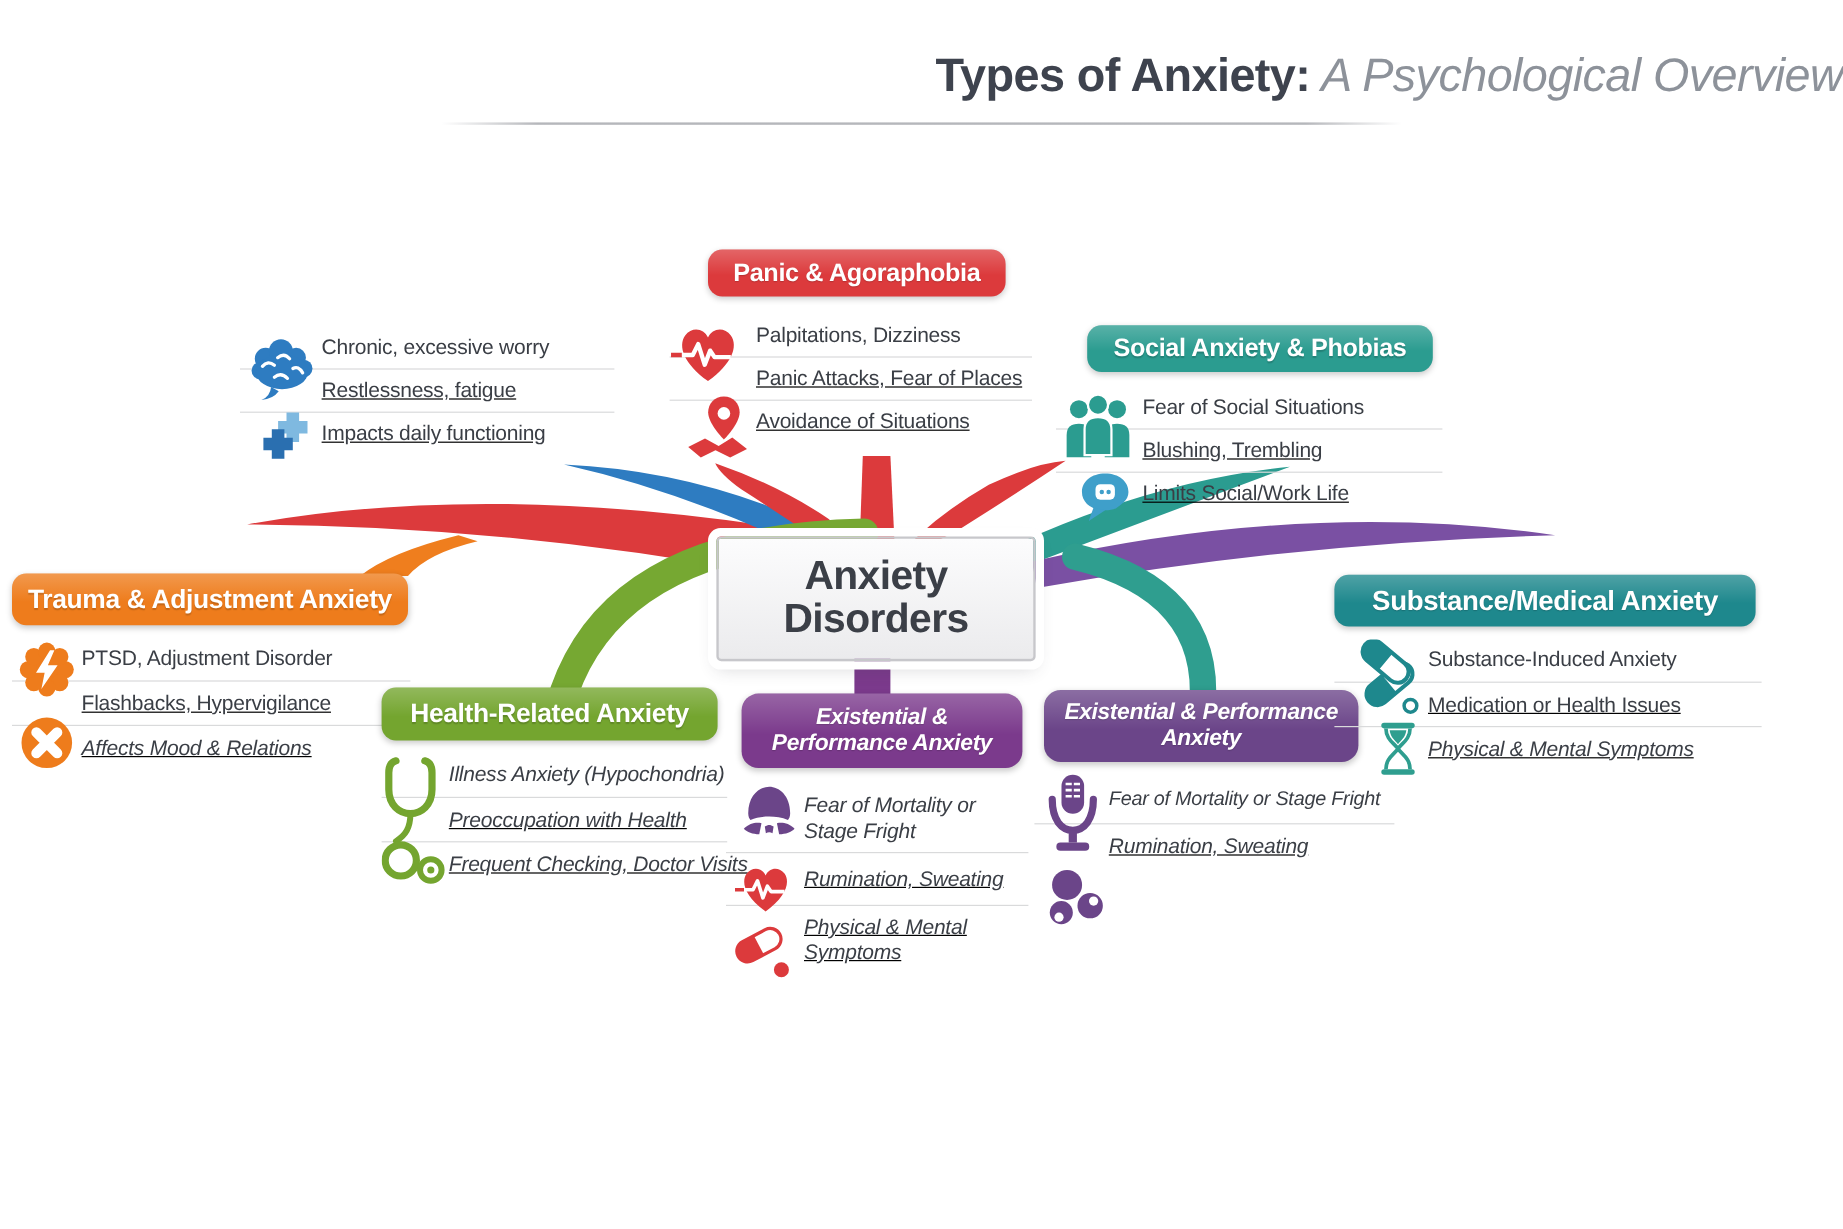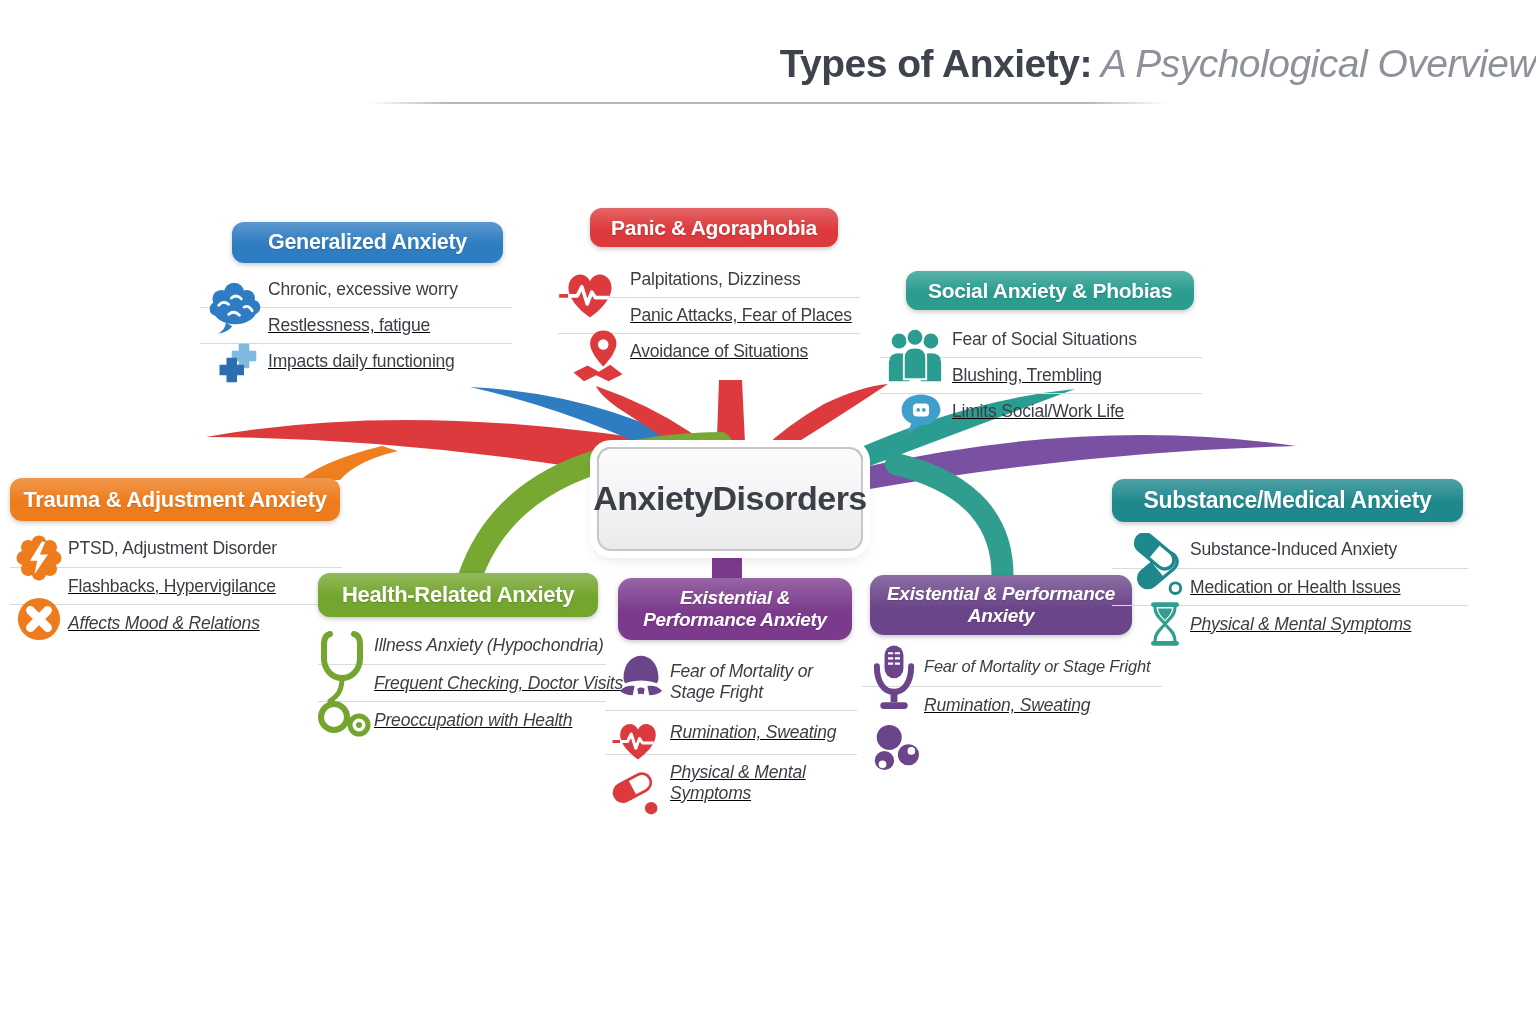--- a/index.html
+++ b/index.html
@@ -8,23 +8,23 @@
   .layer{position:absolute;left:0;top:0;width:1536px;height:1024px;}
   #branches{z-index:1;pointer-events:none;}
   
   .title-wrap{position:absolute;top:42px;left:0;width:100%;text-align:right;z-index:5;}
   .title-main{font-size:39px;font-weight:bold;color:#3e434e;letter-spacing:-0.5px;}
   .title-sub{font-size:39px;font-style:italic;color:#8d929a;font-weight:normal;letter-spacing:-0.5px;}
   .title-divider{position:absolute;top:102px;left:50%;transform:translateX(-50%);width:800px;height:2px;
     background:linear-gradient(90deg,rgba(150,152,158,0),rgba(150,152,158,.7) 10%,rgba(150,152,158,.7) 90%,rgba(150,152,158,0));z-index:5;}
   
   .center-node{position:absolute;left:597px;top:447px;width:262px;height:100px;z-index:4;
-    background:linear-gradient(#fcfcfd,#ebebed);border:2px solid #c7c7cb;border-radius:14px;
+    background:linear-gradient(#fcfcfd,#ebebed);border:2px solid #c7c7cb;border-radius:4px;
     box-shadow:0 0 0 7px #ffffff,0 6px 14px rgba(60,60,70,.20);
-    display:flex;align-items:center;justify-content:center;
+    display:flex;flex-direction:column;align-items:center;justify-content:center;
     font-size:34px;font-weight:bold;color:#3b3f47;line-height:1.05;letter-spacing:-0.5px;}
   
   .section{position:absolute;z-index:3;}
   .pill{position:absolute;top:0;display:flex;align-items:center;justify-content:center;
     color:#fff;font-weight:bold;text-align:center;white-space:nowrap;border-radius:12px;
     background:var(--c);box-shadow:0 2px 5px rgba(0,0,0,.22);
     text-shadow:0 1px 1px rgba(0,0,0,.18);letter-spacing:-0.3px;}
   .pill::after{content:"";position:absolute;inset:0;border-radius:12px;
     background:linear-gradient(rgba(255,255,255,.22),rgba(255,255,255,0) 55%);}
   .pill.two-line{white-space:normal;line-height:1.18;border-radius:14px;padding:4px 8px;box-sizing:border-box;font-style:italic;}
@@ -67,21 +67,20 @@
   <span class="title-main">Types of Anxiety:</span><span class="title-sub"> A Psychological Overview</span>
 </div>
 <div class="title-divider"></div>
 
 <div class="center-node">
   <span>Anxiety</span>
   <span>Disorders</span>
 </div>
 
 <div class="section" style="left: 200px; top: 222px; width: 312px; height: 165px; --c: #2e7cc1;">
-  <div class="pill" style="left:32px;width:271px;height:41px;font-size:21.5px;">Generalized Anxiety</div>
   <div class="rows" style="margin-top:49px;--pl:68px;">
     <div class="row" style="height:36px;">
         <span class="txt">Chronic, excessive worry</span>
       </div>
     <div class="row" style="height:36px;">
         <span class="txt">Restlessness, fatigue</span>
       </div>
     <div class="row" style="height:36px;">
         <span class="txt">Impacts daily functioning</span>
       </div>
@@ -199,24 +198,24 @@
   </svg>
 </div>
 
 <div class="section" style="left: 318px; top: 573px; width: 288px; height: 185px; --c: #74a52f;">
   <div class="pill" style="left:0px;width:280px;height:44px;font-size:22px;">Health-Related Anxiety</div>
   <div class="rows" style="margin-top:54px;--pl:56px;">
     <div class="row" style="height:37px;">
         <span class="txt it">Illness Anxiety (Hypochondria)</span>
       </div>
     <div class="row" style="height:37px;">
+        <span class="txt it">Preoccupation with Health</span>
+      </div>
+    <div class="row" style="height:37px;">
         <span class="txt it">Frequent Checking, Doctor Visits</span>
-      </div>
-    <div class="row" style="height:37px;">
-        <span class="txt it">Preoccupation with Health</span>
       </div>
   </div>
   <svg class="icon" style="left:0px;top:55px;width:54px;height:118px;color:#74a52f;" viewBox="0 0 54 118">
     <g fill="none" stroke="currentColor" stroke-linecap="round">
       <path stroke-width="6" d="M12 6 C8 7 6 11 6 16 L6 30 C6 43 15 50 24 50 C33 50 42 43 42 30 L42 16 C42 11 40 7 36 6"></path>
       <path stroke-width="5" d="M24 50 C24 62 20 68 12 73"></path>
       <circle cx="16" cy="89" r="13" stroke-width="6"></circle>
       <circle cx="41" cy="97" r="9" stroke-width="5"></circle>
     </g>
     <circle cx="41" cy="97" r="3" fill="currentColor"></circle>

